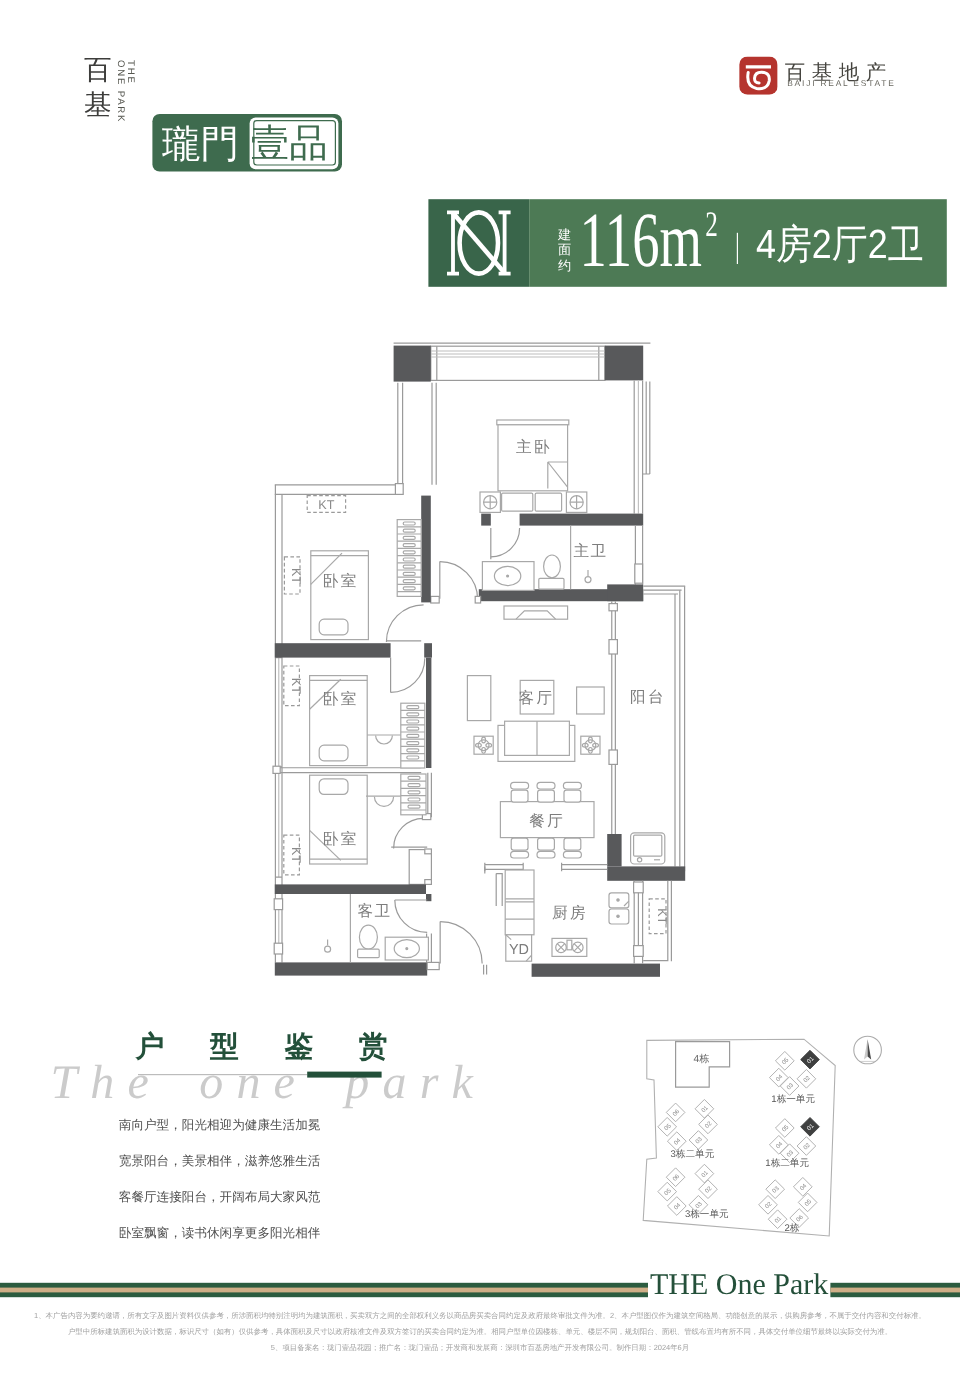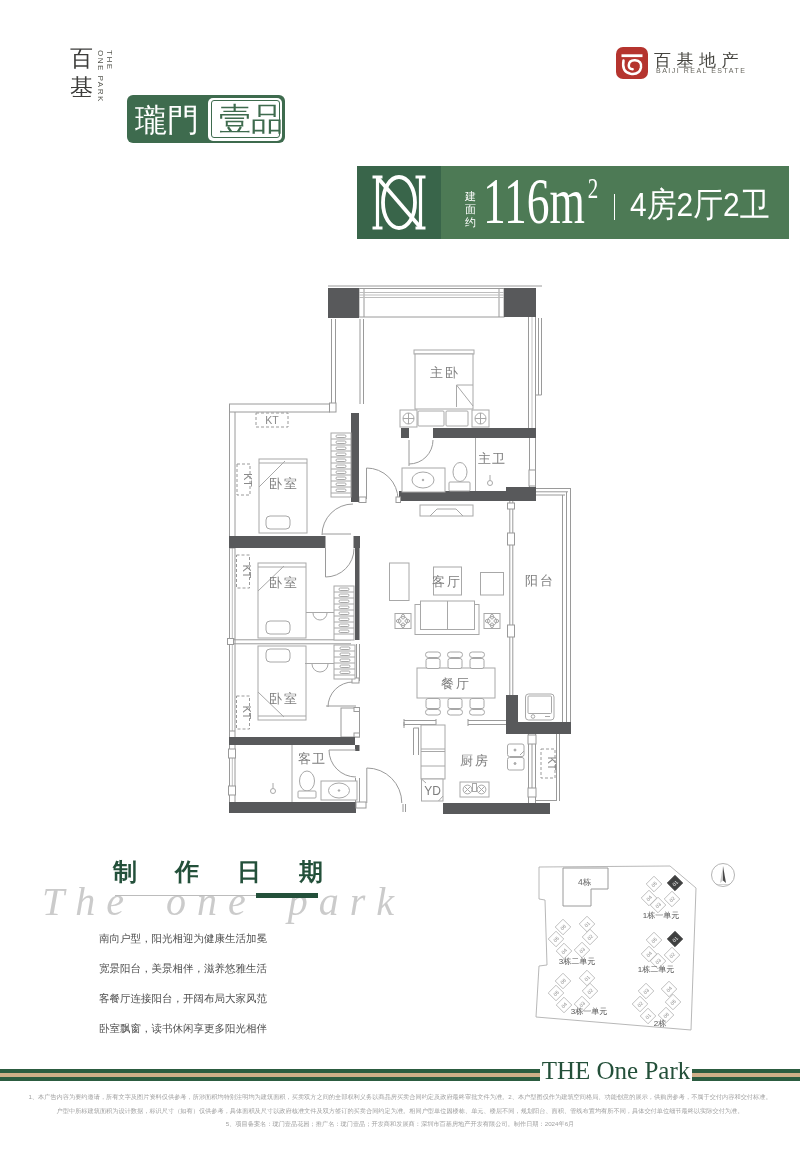--- a/index.html
+++ b/index.html
@@ -14,21 +14,21 @@
 
 <div class="abs" style="left:96px;top:47px;width:22px;height:50px;">
   <div style="transform:rotate(90deg);transform-origin:0 0;position:absolute;left:18px;top:3px;font-size:8px;letter-spacing:1.5px;color:#55564f;white-space:nowrap;line-height:9px;">THE</div>
   <div style="transform:rotate(90deg);transform-origin:0 0;position:absolute;left:9px;top:3px;font-size:8px;letter-spacing:1.5px;color:#55564f;white-space:nowrap;line-height:9px;">ONE PARK</div>
 </div>
 
 <div class="abs" style="left:127px;top:47px;width:158px;height:48px;background:#3e6b4e;border-radius:6px;margin-top:48px;">
   <div class="abs" style="left:8px;top:8px;width:76px;height:34px;color:#ffffff;font-size:32px;line-height:34px;white-space:nowrap;">瓏門</div>
   <div class="abs" style="left:81px;top:2.5px;width:74px;height:43px;background:#ffffff;border-radius:5px;"></div>
   <div class="abs" style="left:83.5px;top:5px;width:67px;height:36px;border:1px solid #3e6b4e;border-radius:3px;"></div>
-  <div class="abs" style="left:92px;top:7px;width:66px;height:34px;color:#3e6b4e;font-size:32px;line-height:34px;white-space:nowrap;">壹品</div>
+  <div class="abs" style="left:82px;top:7px;width:66px;height:34px;color:#3e6b4e;font-size:32px;line-height:34px;white-space:nowrap;">壹品</div>
 </div>
 
 <svg class="abs" style="left:616px;top:47px;" width="32" height="32" viewBox="0 0 32 32">
   <rect x="0" y="0" width="32" height="32" rx="7" fill="#b5342e"></rect>
   <path d="M5.5 8.7 H26.5" stroke="#ffffff" stroke-width="2.8" fill="none"></path>
   <path d="M7.5 13.5 Q5.5 25 14.5 26.7 Q23.5 28 25 20.5 Q26 13.8 19 13.3 Q13.2 13 12.8 18.2 Q12.6 22 16.6 22.2" stroke="#ffffff" stroke-width="2.5" fill="none" stroke-linecap="round"></path>
 </svg>
 <div class="abs" style="left:654px;top:49px;font-size:17px;font-weight:normal;color:#45443f;letter-spacing:5.5px;white-space:nowrap;">百基地产</div>
 <div class="abs" style="left:656px;top:67px;font-size:7px;color:#68675f;letter-spacing:1.5px;white-space:nowrap;">BAIJI REAL ESTATE</div>
 
@@ -510,21 +510,21 @@
         <text x="243" y="712.5" transform="rotate(90 243 712.5)">KT</text>
       </g>
 
 <g>
         <text x="548" y="763.5" transform="rotate(90 548 763.5)">KT</text>
       </g>
 </g>
 </svg>
 
 <div class="abs" style="left:42px;top:878px;width:380px;height:70px;font-family:'Liberation Serif',serif;font-style:italic;font-size:40px;letter-spacing:11px;word-spacing:10px;color:rgba(186,186,186,0.75);white-space:nowrap;">The one park</div>
-<div class="abs" style="left:113px;top:856px;font-family:'Liberation Serif',serif;font-weight:bold;font-size:24px;letter-spacing:38px;color:#23503a;white-space:nowrap;">制作日期</div>
+<div class="abs" style="left:113px;top:856px;font-family:'Liberation Serif',serif;font-weight:bold;font-size:24px;letter-spacing:38px;color:#23503a;white-space:nowrap;">户型鉴赏</div>
 <div class="abs" style="left:115px;top:895px;width:141px;height:1px;background:#bcbcbc;"></div>
 <div class="abs" style="left:256px;top:893px;width:62px;height:5px;background:#23503a;"></div>
 <div class="abs" style="left:99px;top:923px;width:320px;font-size:10.5px;line-height:30px;letter-spacing:0px;color:#4f4f4f;white-space:nowrap;">南向户型，阳光相迎为健康生活加冕<br>宽景阳台，美景相伴，滋养悠雅生活<br>客餐厅连接阳台，开阔布局大家风范<br>卧室飘窗，读书休闲享更多阳光相伴</div>
 
 <svg class="abs" style="left:0;top:0" width="800" height="1151" viewBox="0 0 800 1151">
 <g font-family="'Liberation Sans',sans-serif">
 
 <path d="M539,867 L670,866 L696,888 L691,1030 L536,1017 L539,966 L547,965 L545,900 L539,899 Z" fill="none" stroke="#b0b0b0" stroke-width="0.9"></path>
 
 <g>

